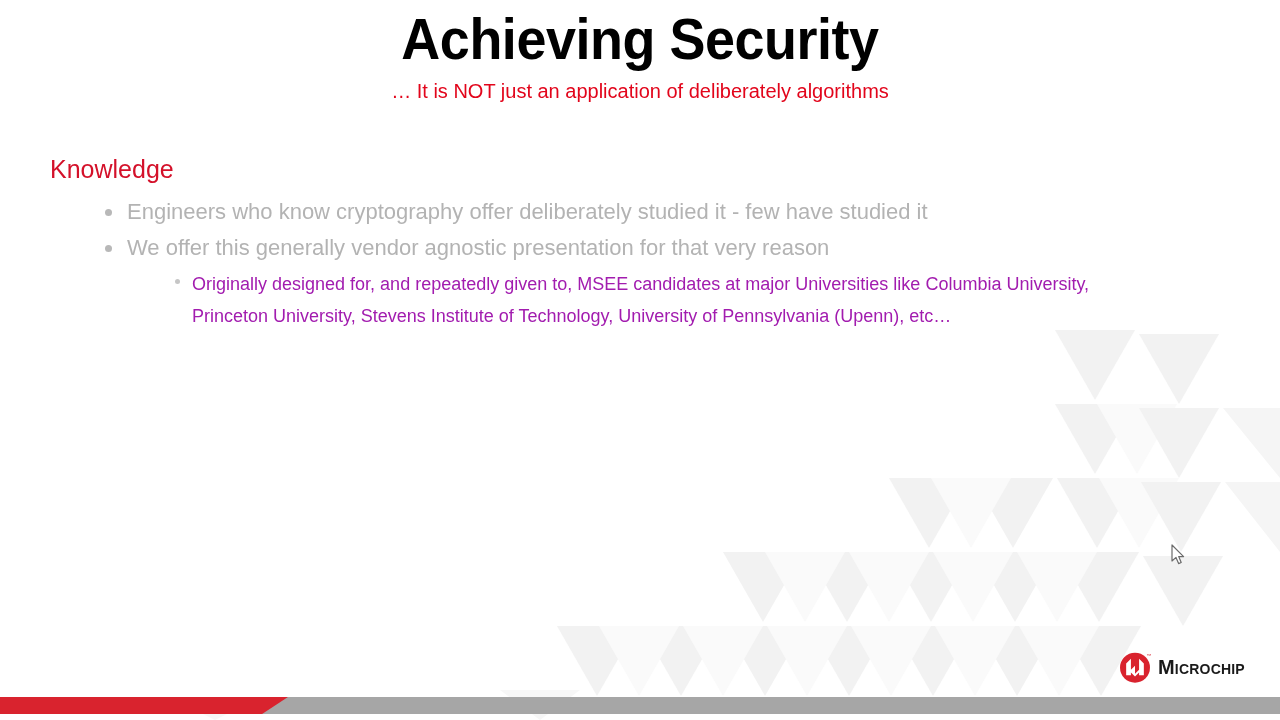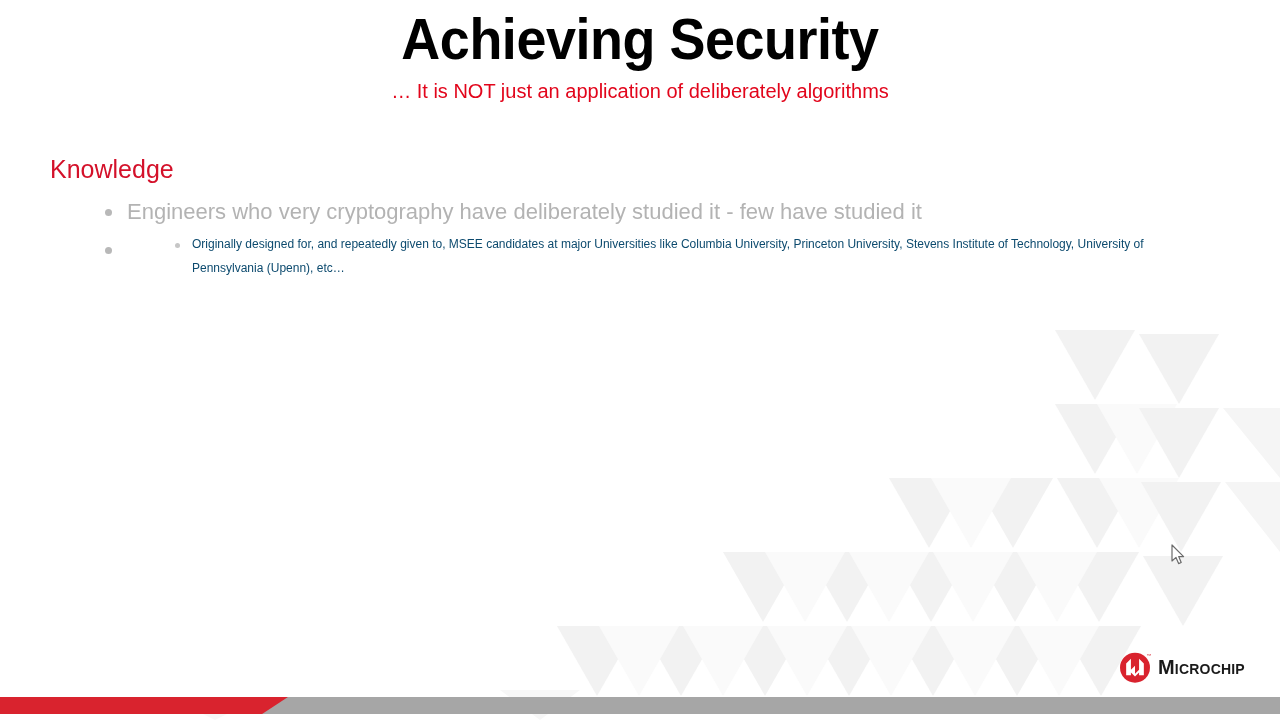--- a/index.html
+++ b/index.html
@@ -100,23 +100,23 @@
     background: #b8b8b8;
   }
 
   ul.lvl2 {
     list-style: none;
     margin: 2px 0 0 0;
     padding: 0 0 0 48px;
   }
   ul.lvl2 > li {
     position: relative;
-    font-size: 12px;
-    color: #0c4a6e;
-    line-height: 24px;
+    font-size: 18px;
+    color: #a21caf;
+    line-height: 32px;
     padding-left: 17px;
     max-width: 975px;
   }
   ul.lvl2 > li > .bullet {
     position: absolute;
     left: 0;
     top: 11px;
     width: 5px;
     height: 5px;
     border-radius: 50%;
@@ -237,24 +237,25 @@
     <h1 id="slide-title">Achieving Security</h1>
     <p id="slide-subtitle">… It is NOT just an application of deliberately algorithms</p>
   </div>
 
   <div id="body-block">
     <div id="section-heading">Knowledge</div>
 
     <ul class="lvl1">
       <li>
         <span class="bullet"></span>
-        <span>Engineers who very cryptography have deliberately studied it - few have studied it</span>
+        <span>Engineers who know cryptography offer deliberately studied it - few have studied it</span>
       </li>
       <li>
         <span class="bullet"></span>
+        <span>We offer this generally vendor agnostic presentation for that very reason</span>
         <ul class="lvl2">
           <li>
             <span class="bullet"></span>
             <span>Originally designed for, and repeatedly given to, MSEE candidates at major Universities like Columbia University, Princeton University, Stevens Institute of Technology, University of Pennsylvania (Upenn), etc…</span>
           </li>
         </ul>
       </li>
     </ul>
   </div>
 

